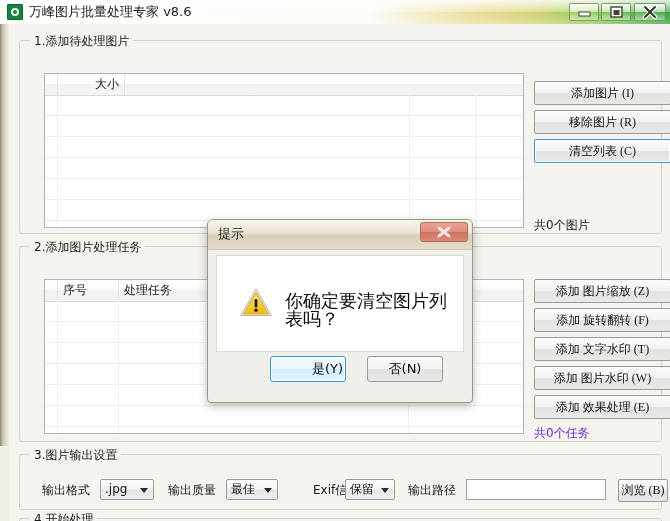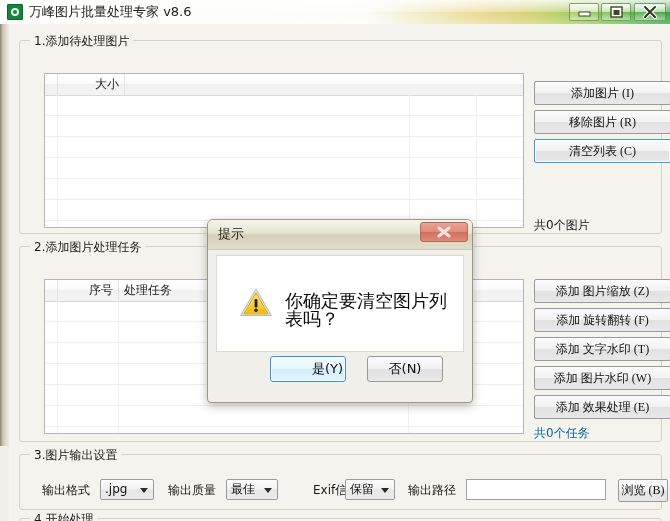--- a/index.html
+++ b/index.html
@@ -211,21 +211,21 @@
   #b-t1 { left: 514px; top: 32px; }
   #b-t2 { left: 514px; top: 61px; }
   #b-t3 { left: 514px; top: 90px; }
   #b-t4 { left: 514px; top: 119px; }
   #b-t5 { left: 514px; top: 148px; }
 
   #status2 {
     position: absolute;
     left: 514px; top: 178px;
     font-size: 12px;
-    color: #0369a1;
+    color: #6d28d9;
     white-space: nowrap;
   }
 
   
   .lbl {
     position: absolute;
     font-size: 12px;
     color: #1a1a1a;
     white-space: nowrap;
     line-height: 20px;
@@ -454,21 +454,21 @@
 
       <div id="status1">共0个图片</div>
     </div>
 
     <div class="group" id="group2">
       <div class="group-title">2.添加图片处理任务</div>
 
       <div class="listview" id="list2">
         <div class="lv-header">
           <div class="lv-th c-narrow"></div>
-          <div class="lv-th ta-center" style="width:61px;text-align:right">序号</div>
+          <div class="lv-th ta-center" style="width:61px;text-align:left">序号</div>
           <div class="lv-th ta-left" style="width:290px">处理任务</div>
           <div class="lv-th last" style="width:114px"></div>
         </div>
         <div class="lv-body" id="list2-body">
             <div class="lv-row">
               <div class="lv-cell" style="width: 13px;"></div>
               <div class="lv-cell" style="width: 61px;"></div>
               <div class="lv-cell" style="width: 290px;"></div>
               <div class="lv-cell last" style="width: 114px;"></div>
             </div>

